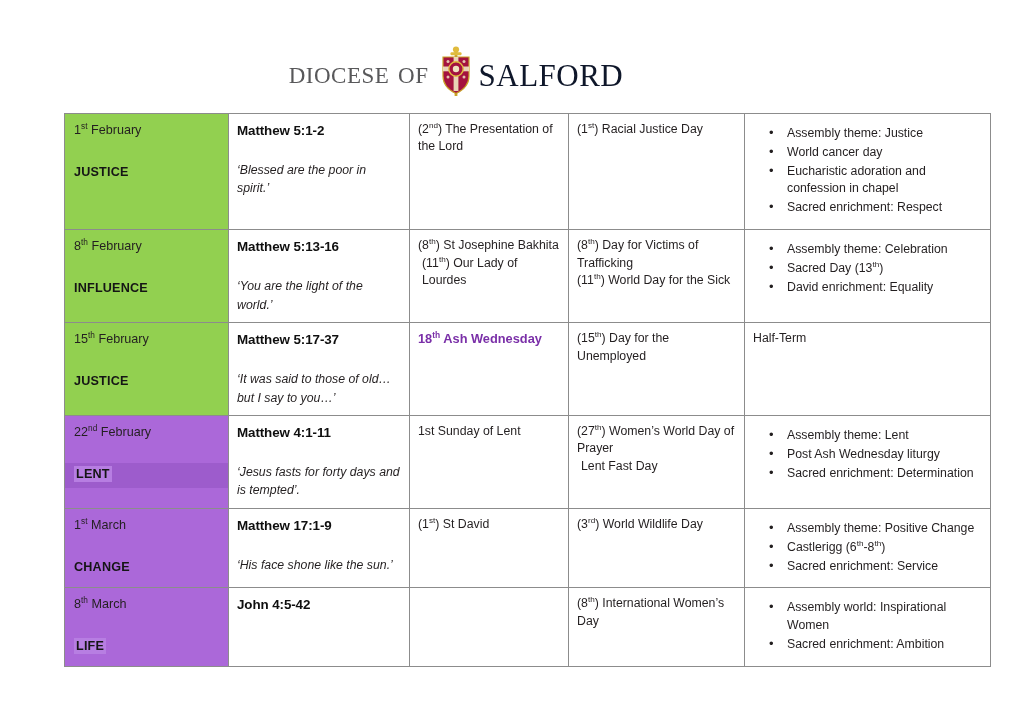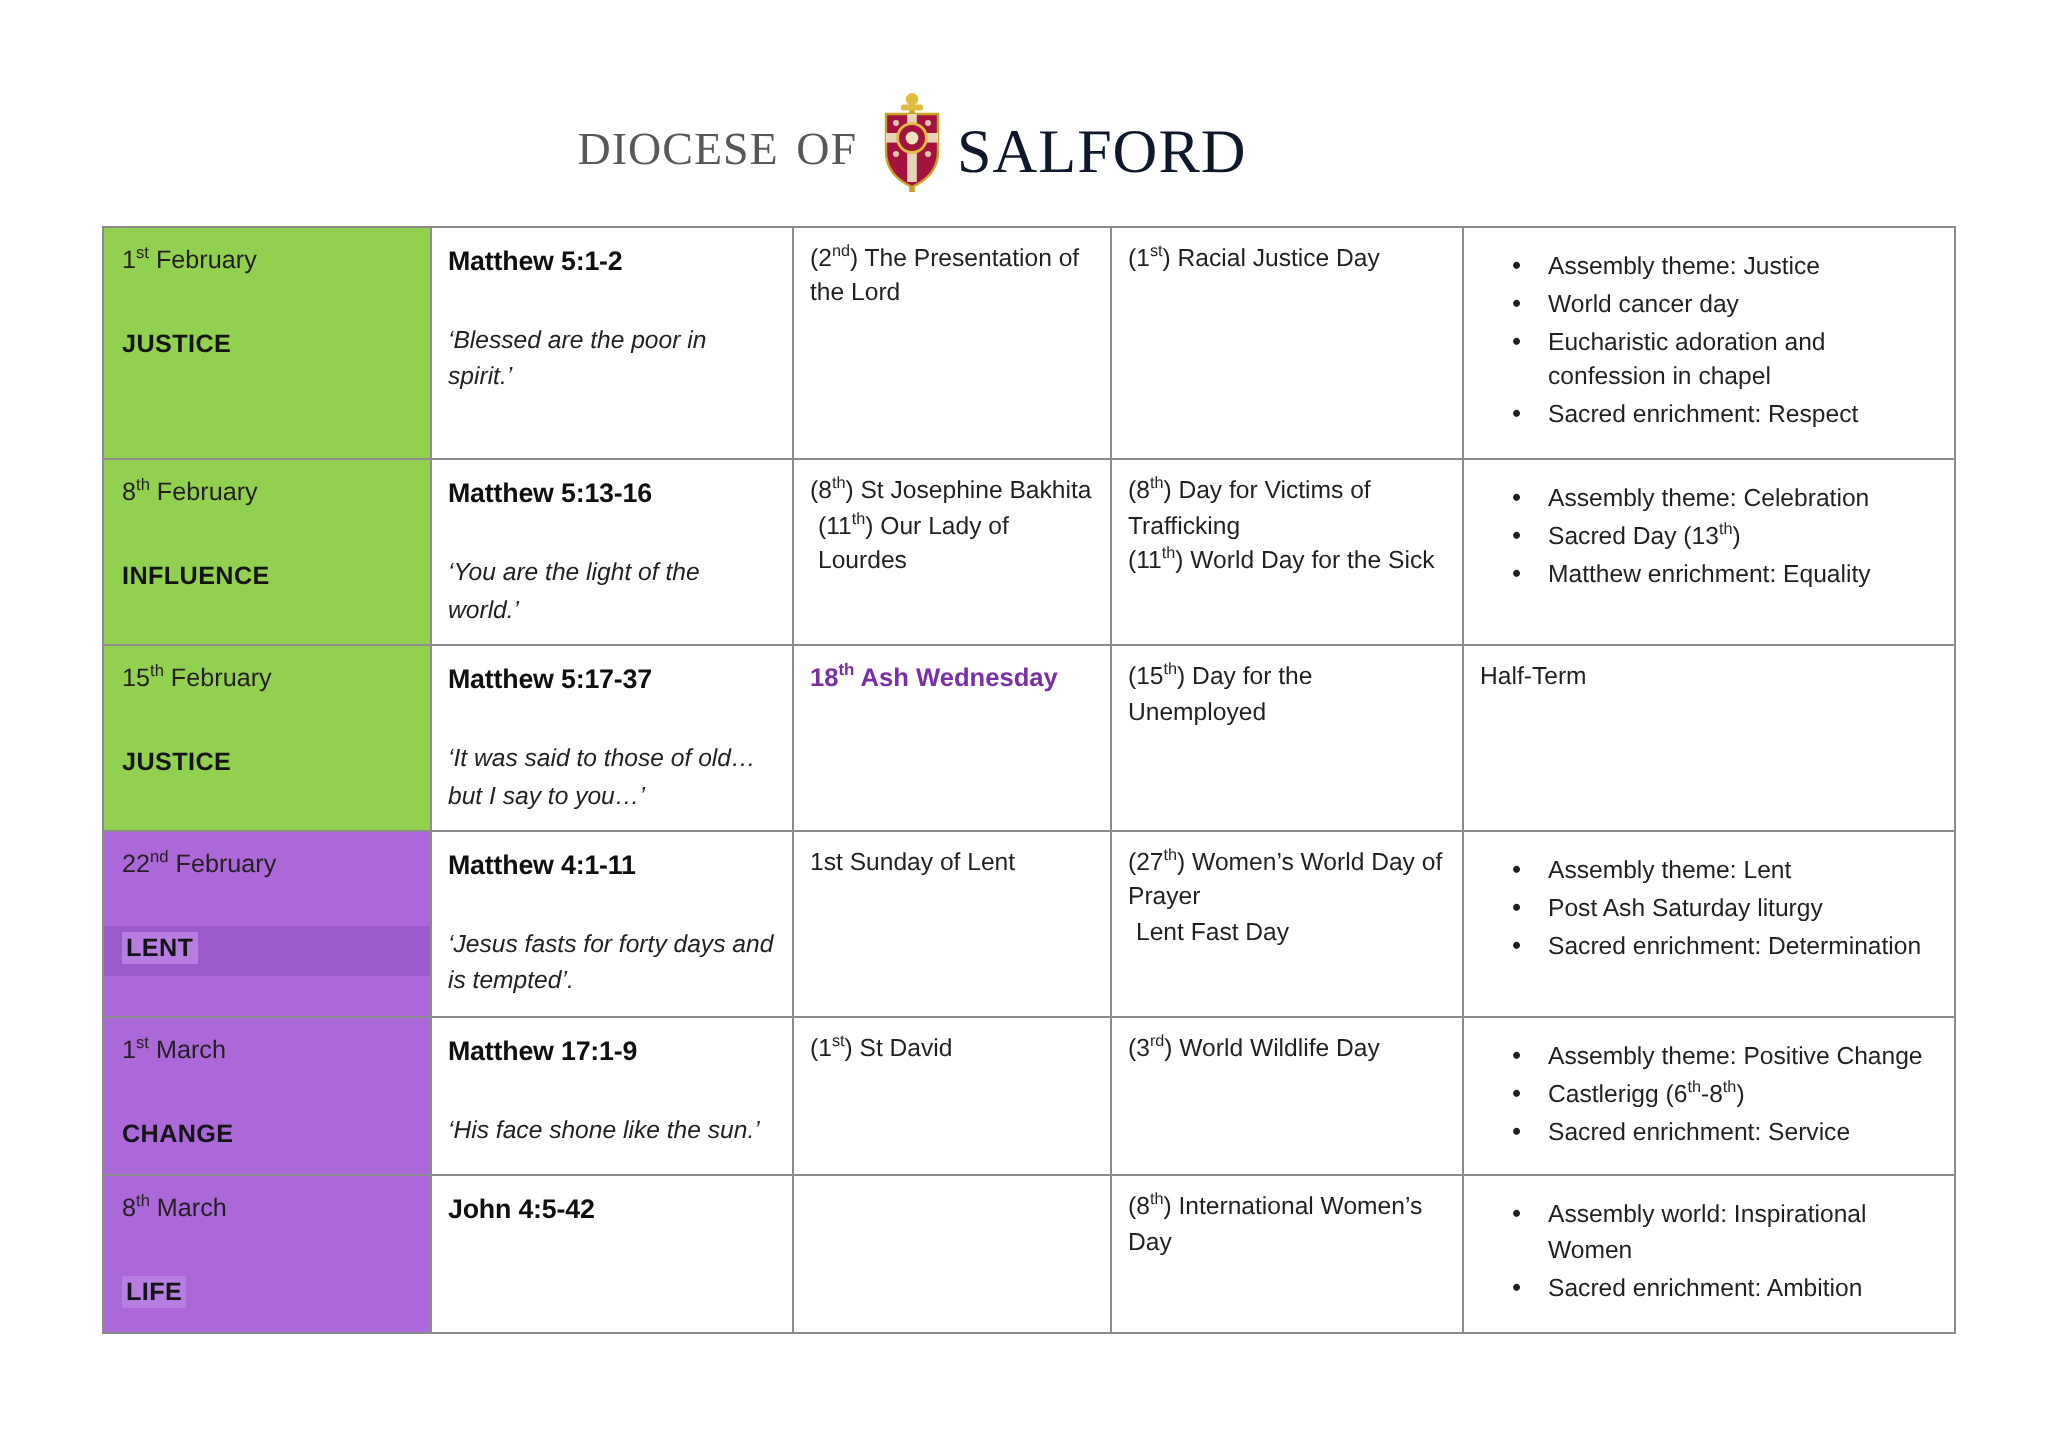--- a/index.html
+++ b/index.html
@@ -62,21 +62,21 @@
     width: 34px;
     height: 52px;
     position: relative;
     flex: 0 0 auto;
   }
   .crest svg { display: block; }
 
   
   .sched-table {
     position: absolute;
-    left: 51px;
+    left: 64px;
     top: 113px;
     width: 926px;
     border-collapse: collapse;
     table-layout: fixed;
   }
   .sched-table td {
     border: 1px solid #8c8c8c;
     vertical-align: top;
     padding: 7px 8px 8px 8px;
     font-size: 12.3px;
@@ -251,21 +251,21 @@
             <p class="evt indent">(11<sup>th</sup>) Our Lady of Lourdes</p>
           </td>
           <td>
             <p class="evt">(8<sup>th</sup>) Day for Victims of Trafficking</p>
             <p class="evt">(11<sup>th</sup>) World Day for the Sick</p>
           </td>
           <td>
             <ul class="notes">
               <li>Assembly theme: Celebration</li>
               <li>Sacred Day (13<sup>th</sup>)</li>
-              <li>Matthew enrichment: Equality</li>
+              <li>David enrichment: Equality</li>
             </ul>
           </td>
         </tr>
         <tr>
           <td class="theme green">
             <div class="theme-date">15<sup>th</sup> February</div>
             <div class="theme-kw-band band-plain"><span class="kw-hl">JUSTICE</span></div>
           </td>
           <td>
             <div class="gospel-ref">Matthew 5:17-37</div>
@@ -293,21 +293,21 @@
           <td>
             <p class="evt">1st Sunday of Lent</p>
           </td>
           <td>
             <p class="evt">(27<sup>th</sup>) Women’s World Day of Prayer</p>
             <p class="evt indent">Lent Fast Day</p>
           </td>
           <td>
             <ul class="notes">
               <li>Assembly theme: Lent</li>
-              <li>Post Ash Saturday liturgy</li>
+              <li>Post Ash Wednesday liturgy</li>
               <li>Sacred enrichment: Determination</li>
             </ul>
           </td>
         </tr>
         <tr>
           <td class="theme purple">
             <div class="theme-date">1<sup>st</sup> March</div>
             <div class="theme-kw-band band-plain"><span class="kw-hl">CHANGE</span></div>
           </td>
           <td>

